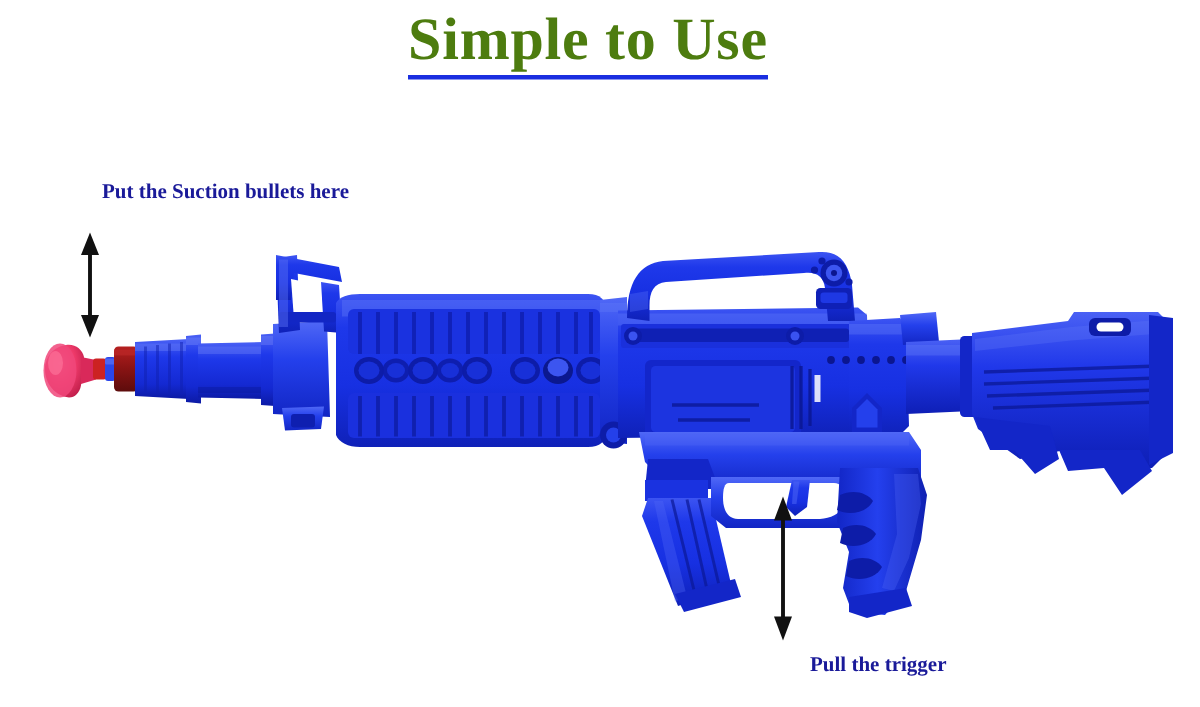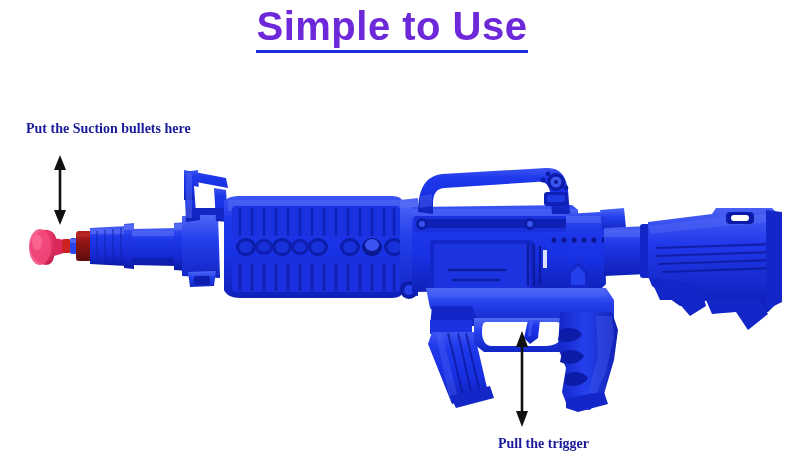--- a/index.html
+++ b/index.html
@@ -16,41 +16,42 @@
     font-family: "Liberation Serif", "DejaVu Serif", serif;
   }
 
   
   #title {
     position: absolute;
     left: 0;
     top: 6px;
     width: 784px;
     text-align: center;
-    font-family: Liberation Sans, sans-serif;
+    font-family: Liberation Serif, serif;
     font-weight: bold;
     font-size: 40px;
     letter-spacing: 0.5px;
-    color: #6d28d9;
+    color: #4d7c0f;
     line-height: 1.0;
   }
   #title .tx {
     display: inline-block;
     border-bottom: 3px solid #1a2ee0;
     padding-bottom: 4px;
   }
 
   
   .callout {
     position: absolute;
     font-family: "Liberation Serif", "DejaVu Serif", serif;
     font-weight: bold;
     font-size: 14px;
     color: #1a1a99;
     white-space: nowrap;
+    margin-left: 42px;
   }
   #label-muzzle { left: 26px;  top: 121px; }
   #label-trigger{ left: 498px; top: 436px; }
 
   
   .arrow {
     position: absolute;
   }
 
   

